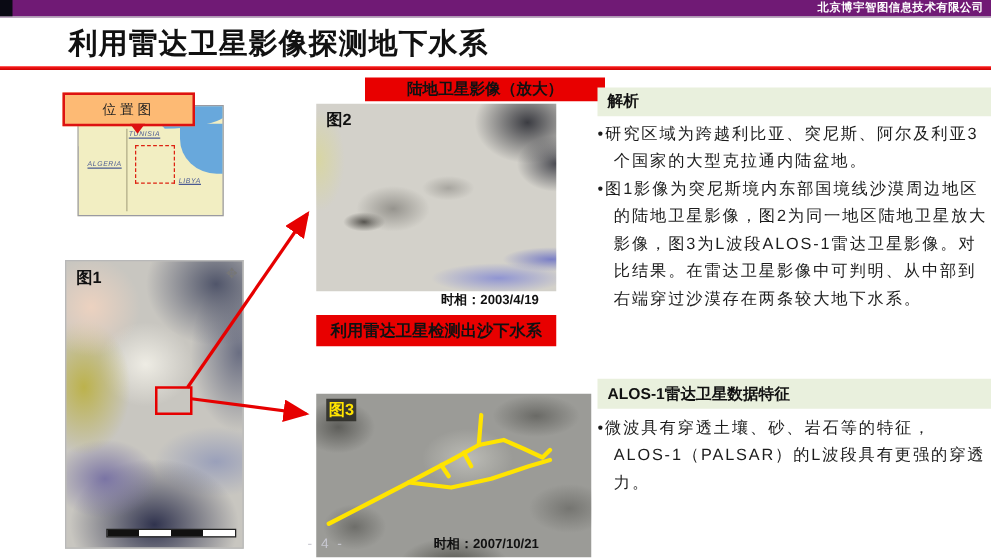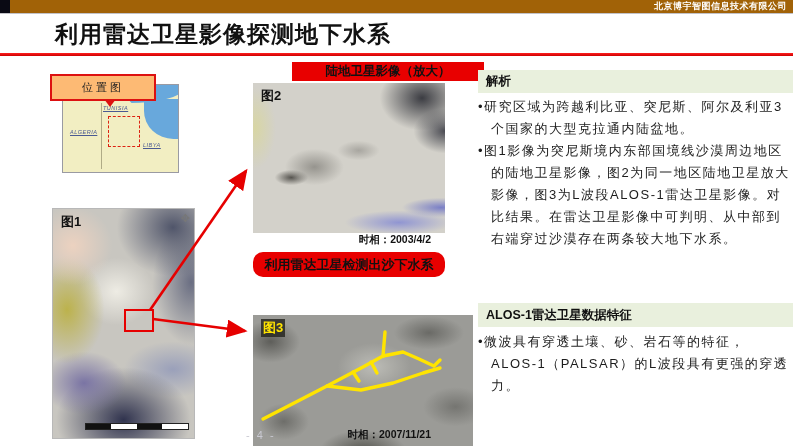--- a/index.html
+++ b/index.html
@@ -1,20 +1,20 @@
 <!DOCTYPE html>
 <html><head>
 <meta charset="utf-8">
 <style>
   html,body{margin:0;padding:0;background:#fff;}
   .page{position:relative;width:793px;height:446px;background:#ffffff;overflow:hidden;
         font-family:"Liberation Sans","DejaVu Sans",sans-serif;}
 
   
-  .topbar{position:absolute;left:0;top:0;width:793px;height:13px;background:#a16207;
+  .topbar{position:absolute;left:0;top:0;width:793px;height:13px;background:#701a75;
           border-bottom:1px solid #c2c2c8;}
   .topbar .corner{position:absolute;left:0;top:0;width:10px;height:13px;background:#0a0a14;}
   .topbar .company{position:absolute;right:6px;top:0;height:13px;line-height:13px;
           color:#ffffff;font-size:9px;font-weight:bold;letter-spacing:.5px;}
 
   
   .slide-title{position:absolute;left:55px;top:19px;font-size:23px;font-weight:bold;color:#111;
           letter-spacing:1px;}
   .red-rule{position:absolute;left:0;top:53px;width:793px;height:3px;
           background:linear-gradient(#ff2020,#cc0000);}
@@ -138,37 +138,37 @@
     <div class="fig-tag">图1</div>
     <div class="pan-icon">✥</div>
     <div class="redbox"></div>
     <div class="scalebar"></div>
   </div>
 
   <div class="label-red" style="left:253px;top:62px;width:192px;height:19px;font-size:12.5px;margin-left:39px;">陆地卫星影像（放大）</div>
   <div class="fig2">
     <div class="fig-tag">图2</div>
   </div>
-  <div class="date-caption" style="top:233px;">时相：2003/4/2</div>
+  <div class="date-caption" style="top:233px;">时相：2003/4/19</div>
 
-  <div class="label-red" style="left:253px;top:252px;width:192px;height:25px;font-size:13px;border-radius:10px;">利用雷达卫星检测出沙下水系</div>
+  <div class="label-red" style="left:253px;top:252px;width:192px;height:25px;font-size:13px;">利用雷达卫星检测出沙下水系</div>
   <div class="fig3">
     <svg class="river-svg" width="192" height="148" viewBox="0 0 192 148">
       <g stroke="#ffe400" stroke-width="3.4" fill="none" stroke-linecap="round" stroke-linejoin="round">
         <path d="M 10 104 L 45 86 L 74 71 L 110 52 L 130 41"></path>
         <path d="M 130 41 L 132 17"></path>
         <path d="M 130 41 L 150 37 L 166 44 L 181 51 M 181 51 L 187 45"></path>
         <path d="M 74 71 L 108 75 L 140 68 L 170 58 L 187 53"></path>
         <path d="M 118 47 L 124 58"></path>
         <path d="M 100 57 L 106 66"></path>
       </g>
     </svg>
     <div class="fig-tag yellow">图3</div>
   </div>
-  <div class="date-caption" style="top:428px;">时相：2007/11/21</div>
+  <div class="date-caption" style="top:428px;">时相：2007/10/21</div>
 
   <div class="green-head" style="top:70px;height:23px;">解析</div>
   <div class="bullets" style="top:96px;">
     <p>•研究区域为跨越利比亚、突尼斯、阿尔及利亚3个国家的大型克拉通内陆盆地。</p>
     <p>•图1影像为突尼斯境内东部国境线沙漠周边地区的陆地卫星影像，图2为同一地区陆地卫星放大影像，图3为L波段ALOS-1雷达卫星影像。对比结果。在雷达卫星影像中可判明、从中部到右端穿过沙漠存在两条较大地下水系。</p>
   </div>
 
   <div class="green-head" style="top:303px;height:24px;">ALOS-1雷达卫星数据特征</div>
   <div class="bullets" style="top:331px;">
     <p>•微波具有穿透土壤、砂、岩石等的特征，ALOS-1（PALSAR）的L波段具有更强的穿透力。</p>

